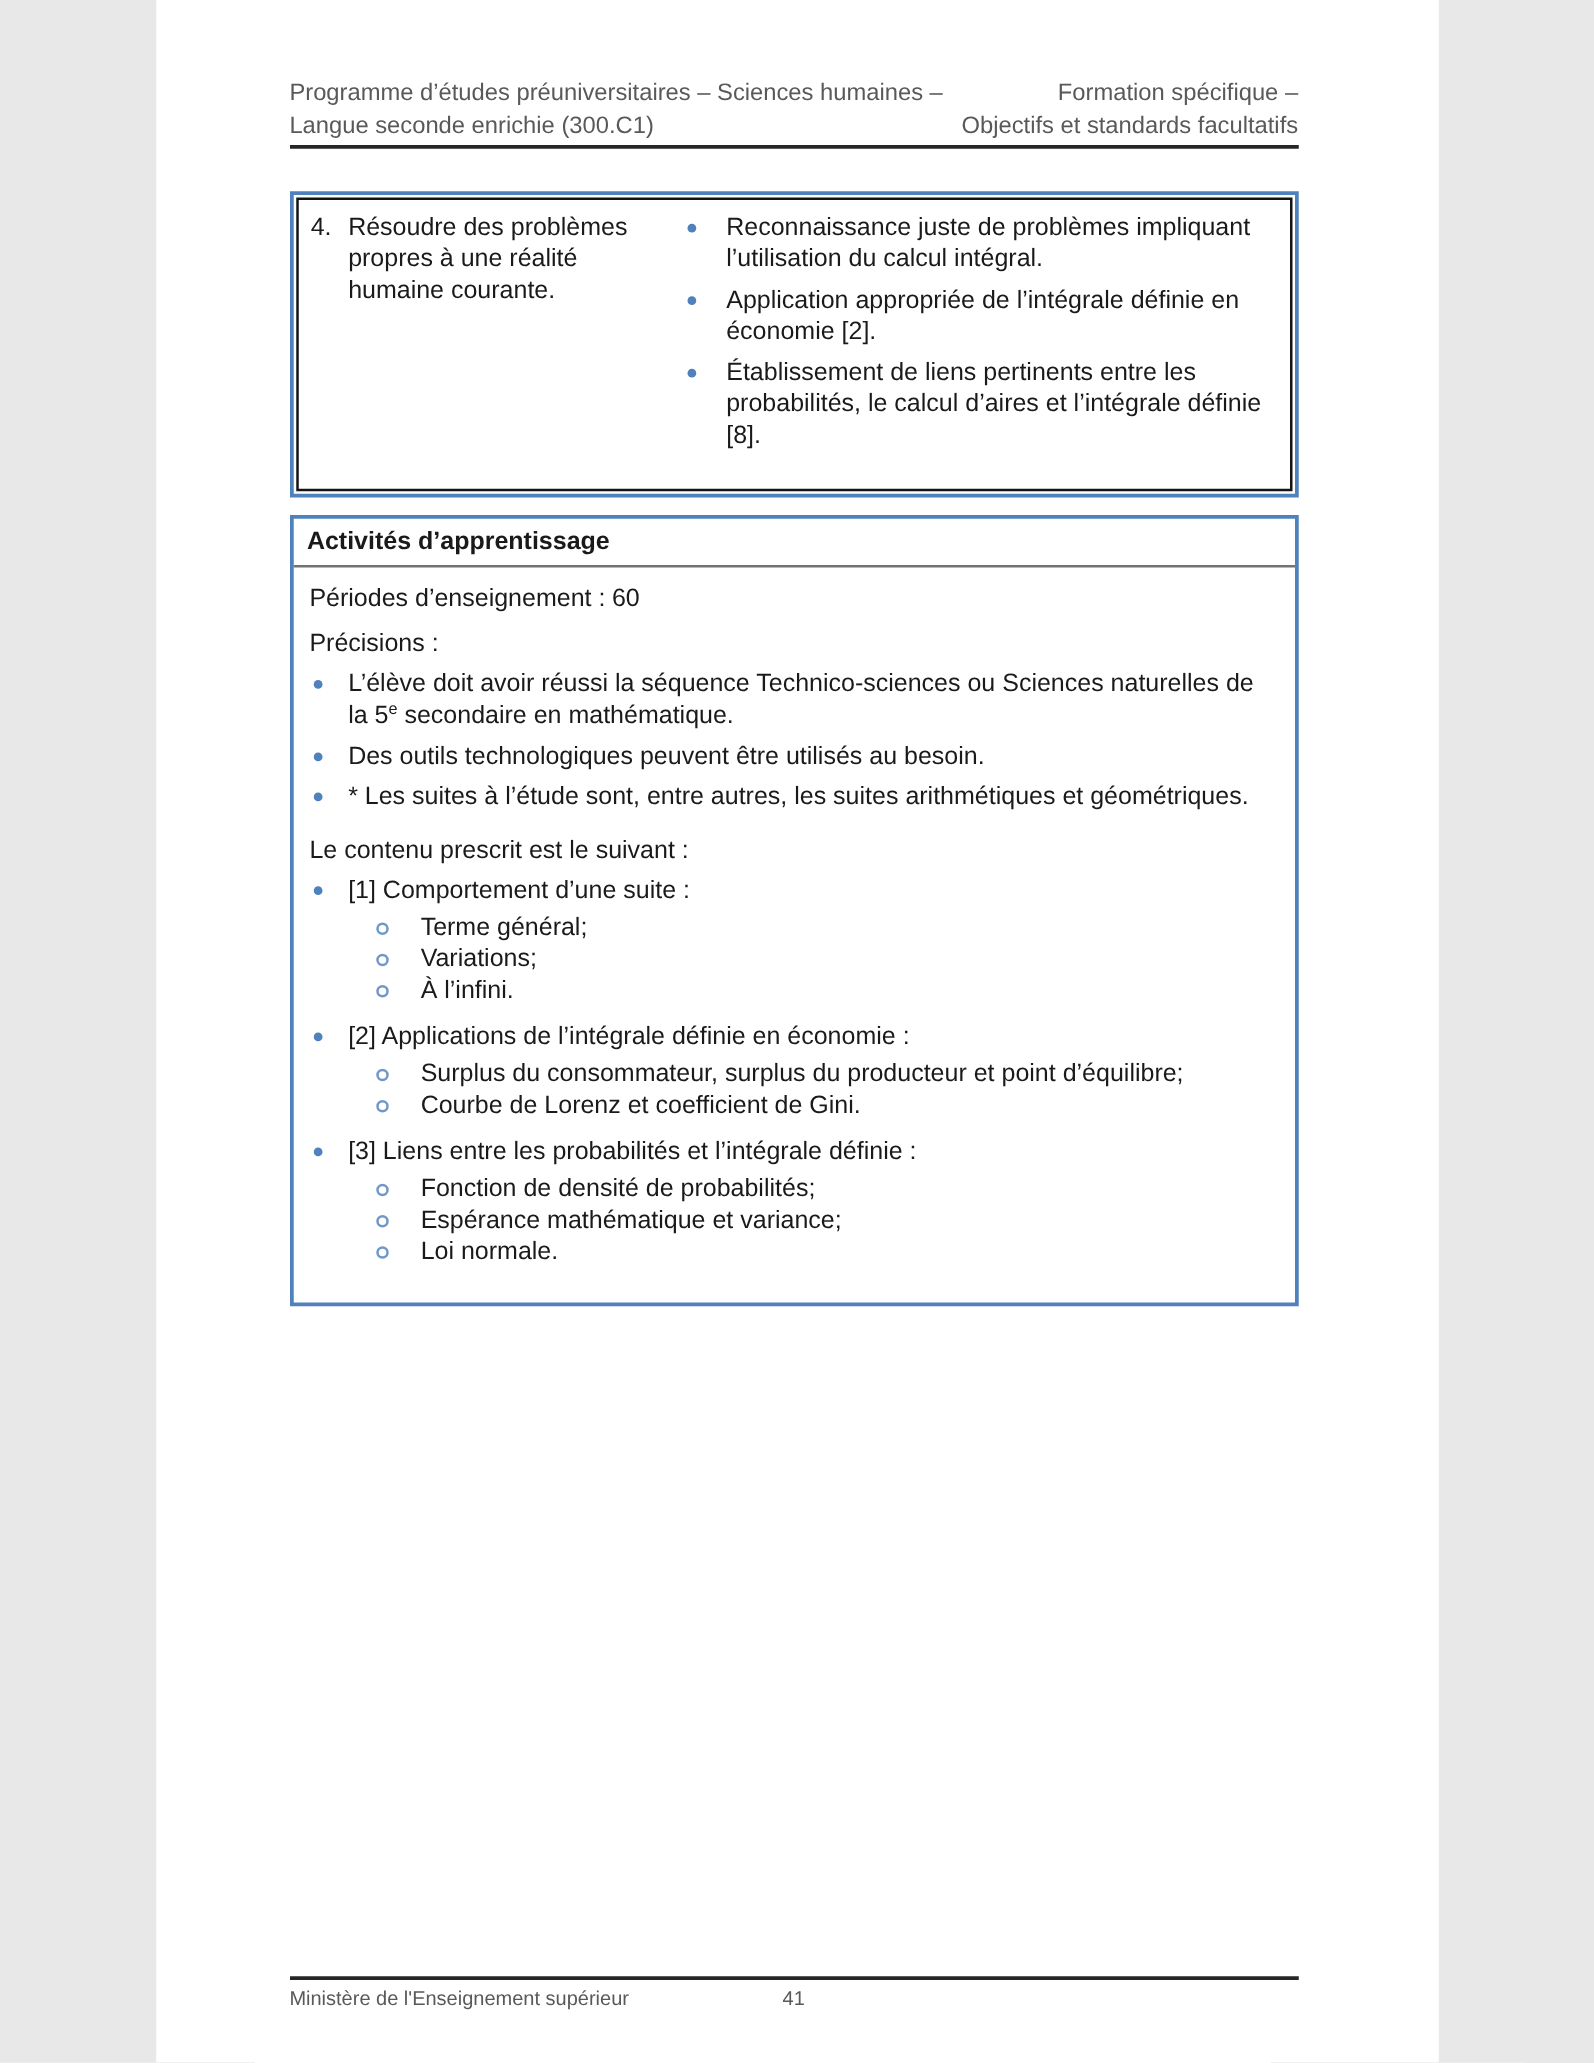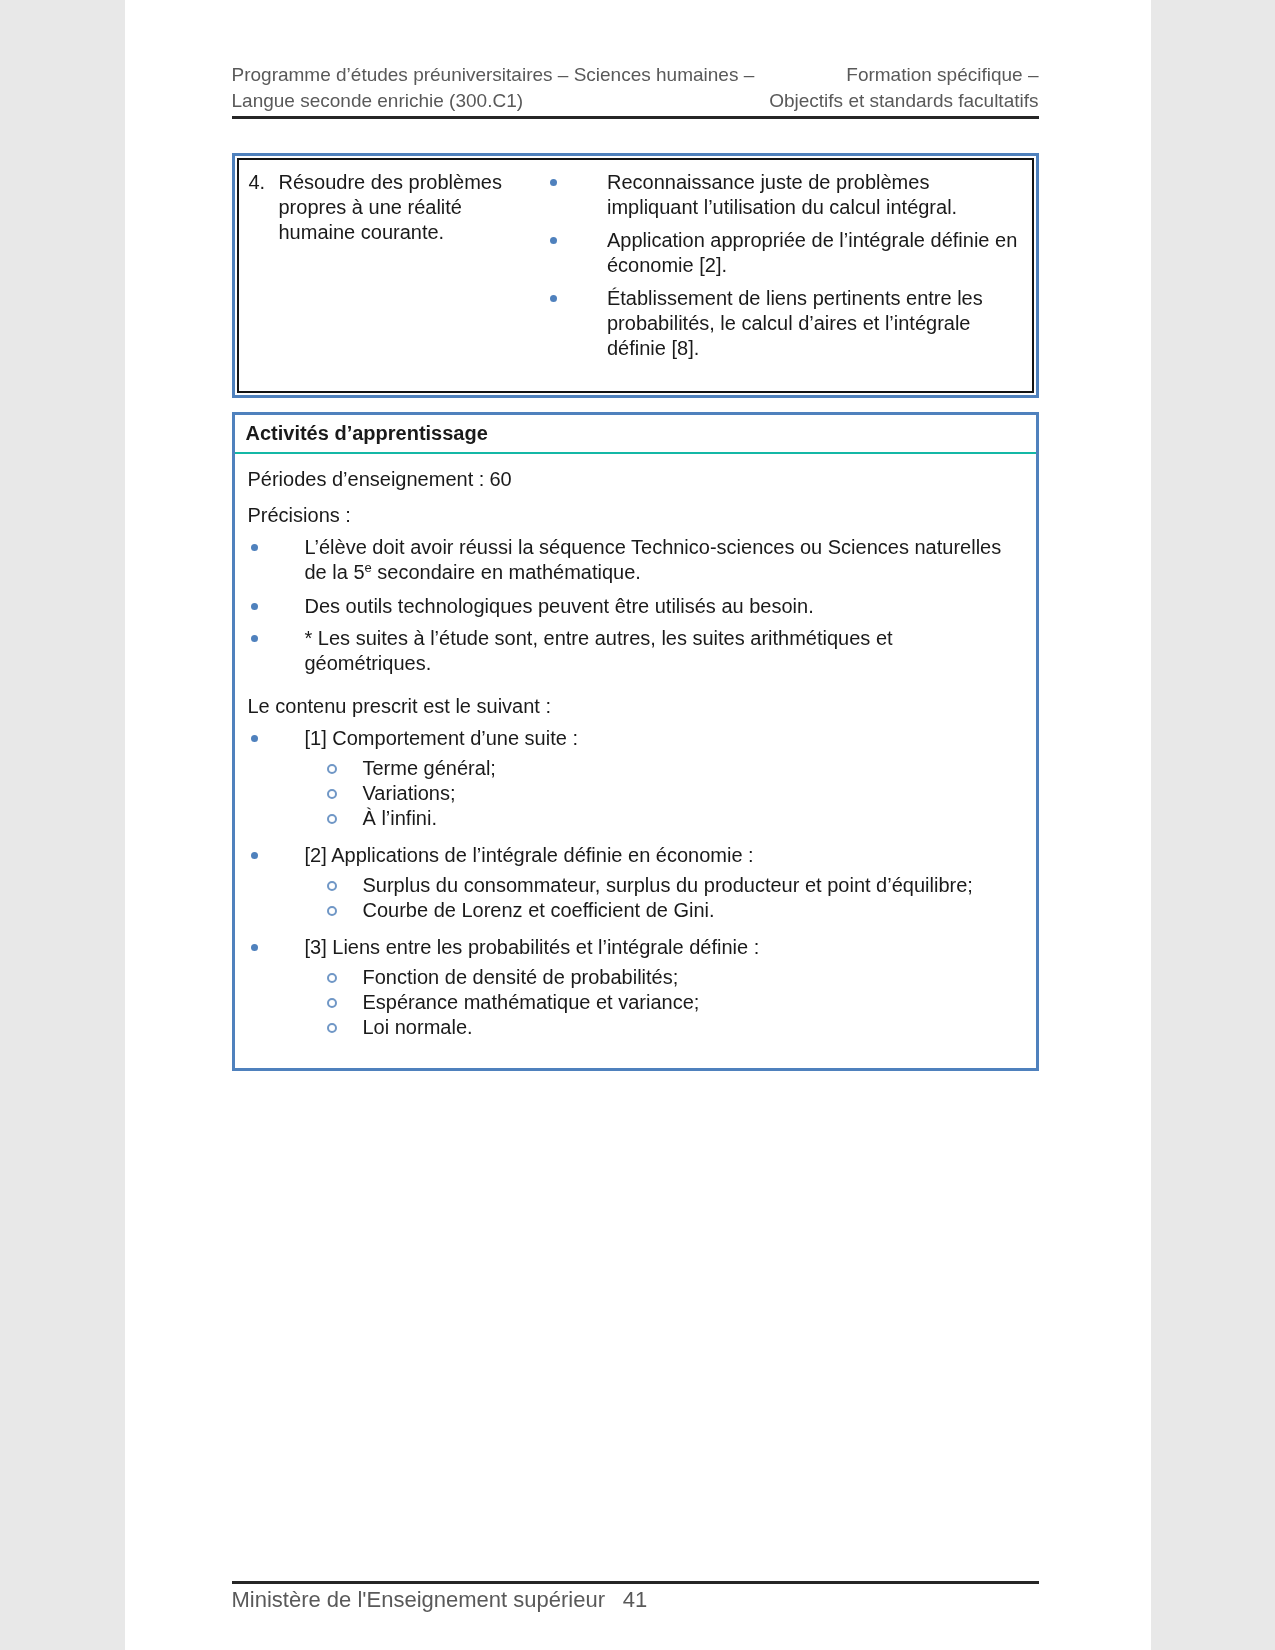--- a/index.html
+++ b/index.html
@@ -21,43 +21,43 @@
   .header-rule { border-bottom:3px solid #262626; margin-top:2px; }
 
   
   .objective-box { margin-top:34px; border:3px solid #4F81BD; padding:2px; }
   .objective-box-inner { border:2px solid #141414; display:flex; padding:10px 10px 22px 10px; }
   .obj-left { flex:0 0 39%; display:flex; padding-right:26px; }
   .obj-num { flex:0 0 30px; }
   .obj-text { flex:1; }
   .obj-right { flex:1; }
   ul.blist { list-style:none; }
-  ul.blist > li { display:flex; margin-bottom:8px;gap:26px; }
+  ul.blist > li { display:flex; margin-bottom:8px; }
   .dot { flex:0 0 7px; height:7px; border-radius:50%; background:#4F81BD; margin:9px 24px 0 0; }
   .txt { flex:1; }
 
   
   .activities-box { margin-top:14px; border:3px solid #4F81BD; }
-  .act-title { font-weight:bold; padding:6px 12px 6px 11px; border-bottom:2px solid #14b8a6; }
+  .act-title { font-weight:bold; padding:6px 12px 6px 11px; border-bottom:2px solid #737373; }
   .act-body { padding:13px 16px 16px 13px; }
   .field-row { display:flex; margin-bottom:11px; }
   .field-label { flex:0 0 242px; }
   .precisions-label { margin:8px 0 7px; }
   .act-body ul.blist > li { margin-bottom:7px; }
   .act-body .dot { margin:9px 21px 0 3px; }
   .content-intro { margin:18px 0 7px; }
   ul.sub-list { list-style:none; margin:5px 0 5px 0; }
   ul.sub-list > li { display:flex; }
   .circle { flex:0 0 10px; height:10px; border:2px solid #7097C6; border-radius:50%; margin:8px 26px 0 22px; }
   .sup { font-size:13px; position:relative; top:-7px; }
 
   
   .doc-footer { position:absolute; top:1581px; left:107px; right:112px; }
   .footer-rule { border-top:3px solid #262626; }
-  .footer-row { position:relative; margin-top:4px; font-size:22px; line-height:24px; color:#595959; }
+  .footer-row { position:relative; margin-top:4px; font-size:16px; line-height:24px; color:#595959; }
   .footer-page { position:absolute; left:0; right:0; text-align:center; }
 </style>
 </head>
 <body>
 
 <div class="page">
 
   <div class="doc-header">
     <div class="left">
       <div>Programme d’études préuniversitaires – Sciences humaines –</div>

